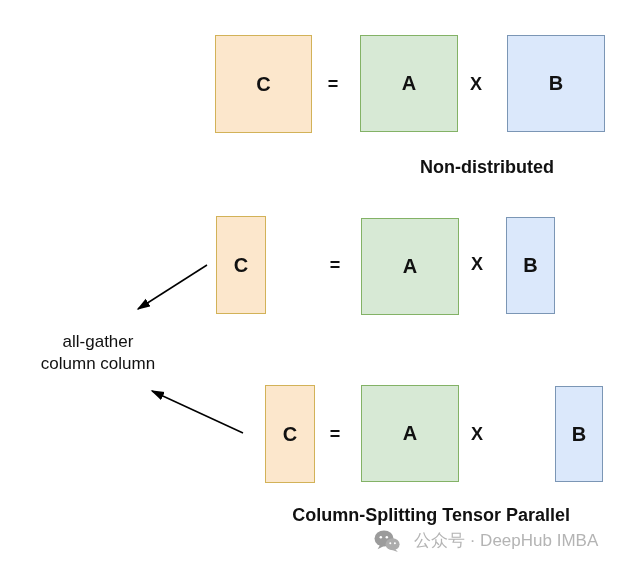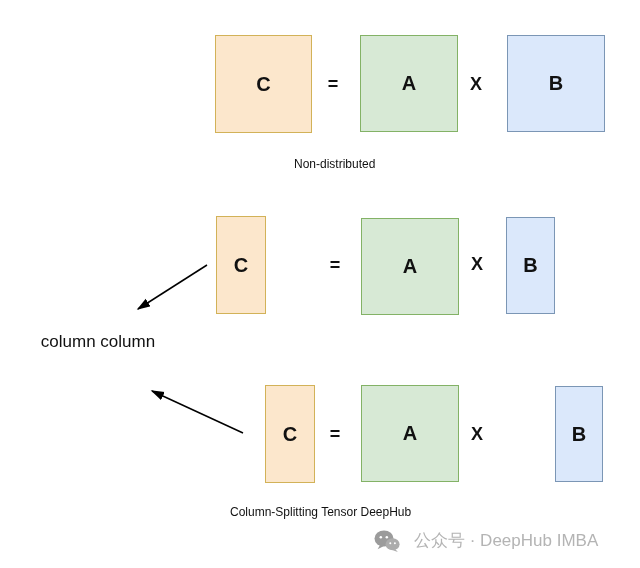--- a/index.html
+++ b/index.html
@@ -29,23 +29,24 @@
     width: 28px;
     height: 24px;
     line-height: 24px;
     text-align: center;
     font-weight: 700;
     font-size: 18px;
     color: #111111;
   }
   .caption {
     position: absolute;
-    text-align: left;
-    font-size: 12px;
+    text-align: right;
+    font-size: 18px;
     color: #111111;
+    font-weight: bold;
   }
   .annotation {
     position: absolute;
     left: 8px;
     top: 331px;
     width: 180px;
     text-align: center;
     font-size: 17px;
     line-height: 22px;
     color: #111111;
@@ -92,35 +93,36 @@
   <div class="op" style="left:321px; top:253px;">=</div>
   <div class="box a" style="left:361px; top:218px; width:98px; height:97px;">
     <span>A</span>
   </div>
   <div class="op" style="left:463px; top:252px;">X</div>
   <div class="box b" style="left:506px; top:217px; width:49px; height:97px;">
     <span>B</span>
   </div>
 
   <div class="annotation">
+    <div>all-gather</div>
     <div>column column</div>
   </div>
 
   <div class="box c" style="left:265px; top:385px; width:50px; height:98px;">
     <span>C</span>
   </div>
   <div class="op" style="left:321px; top:422px;">=</div>
   <div class="box a" style="left:361px; top:385px; width:98px; height:97px;">
     <span>A</span>
   </div>
   <div class="op" style="left:463px; top:422px;">X</div>
   <div class="box b" style="left:555px; top:386px; width:48px; height:96px;">
     <span>B</span>
   </div>
-  <div class="caption" style="left:230px; top:505px; width:340px;">Column-Splitting Tensor DeepHub</div>
+  <div class="caption" style="left:230px; top:505px; width:340px;">Column-Splitting Tensor Parallel</div>
 
   <svg id="arrows" viewBox="0 0 640 568">
     <defs>
       <marker id="ah" markerWidth="12" markerHeight="10" refX="8" refY="3" orient="auto" markerUnits="strokeWidth">
         <path d="M0,0 L9,3 L0,6 Z" fill="#000000"></path>
       </marker>
     </defs>
     <line x1="207" y1="265" x2="138" y2="309" stroke="#000000" stroke-width="1.5" marker-end="url(#ah)"></line>
     <line x1="243" y1="433" x2="152" y2="391" stroke="#000000" stroke-width="1.5" marker-end="url(#ah)"></line>
   </svg>

